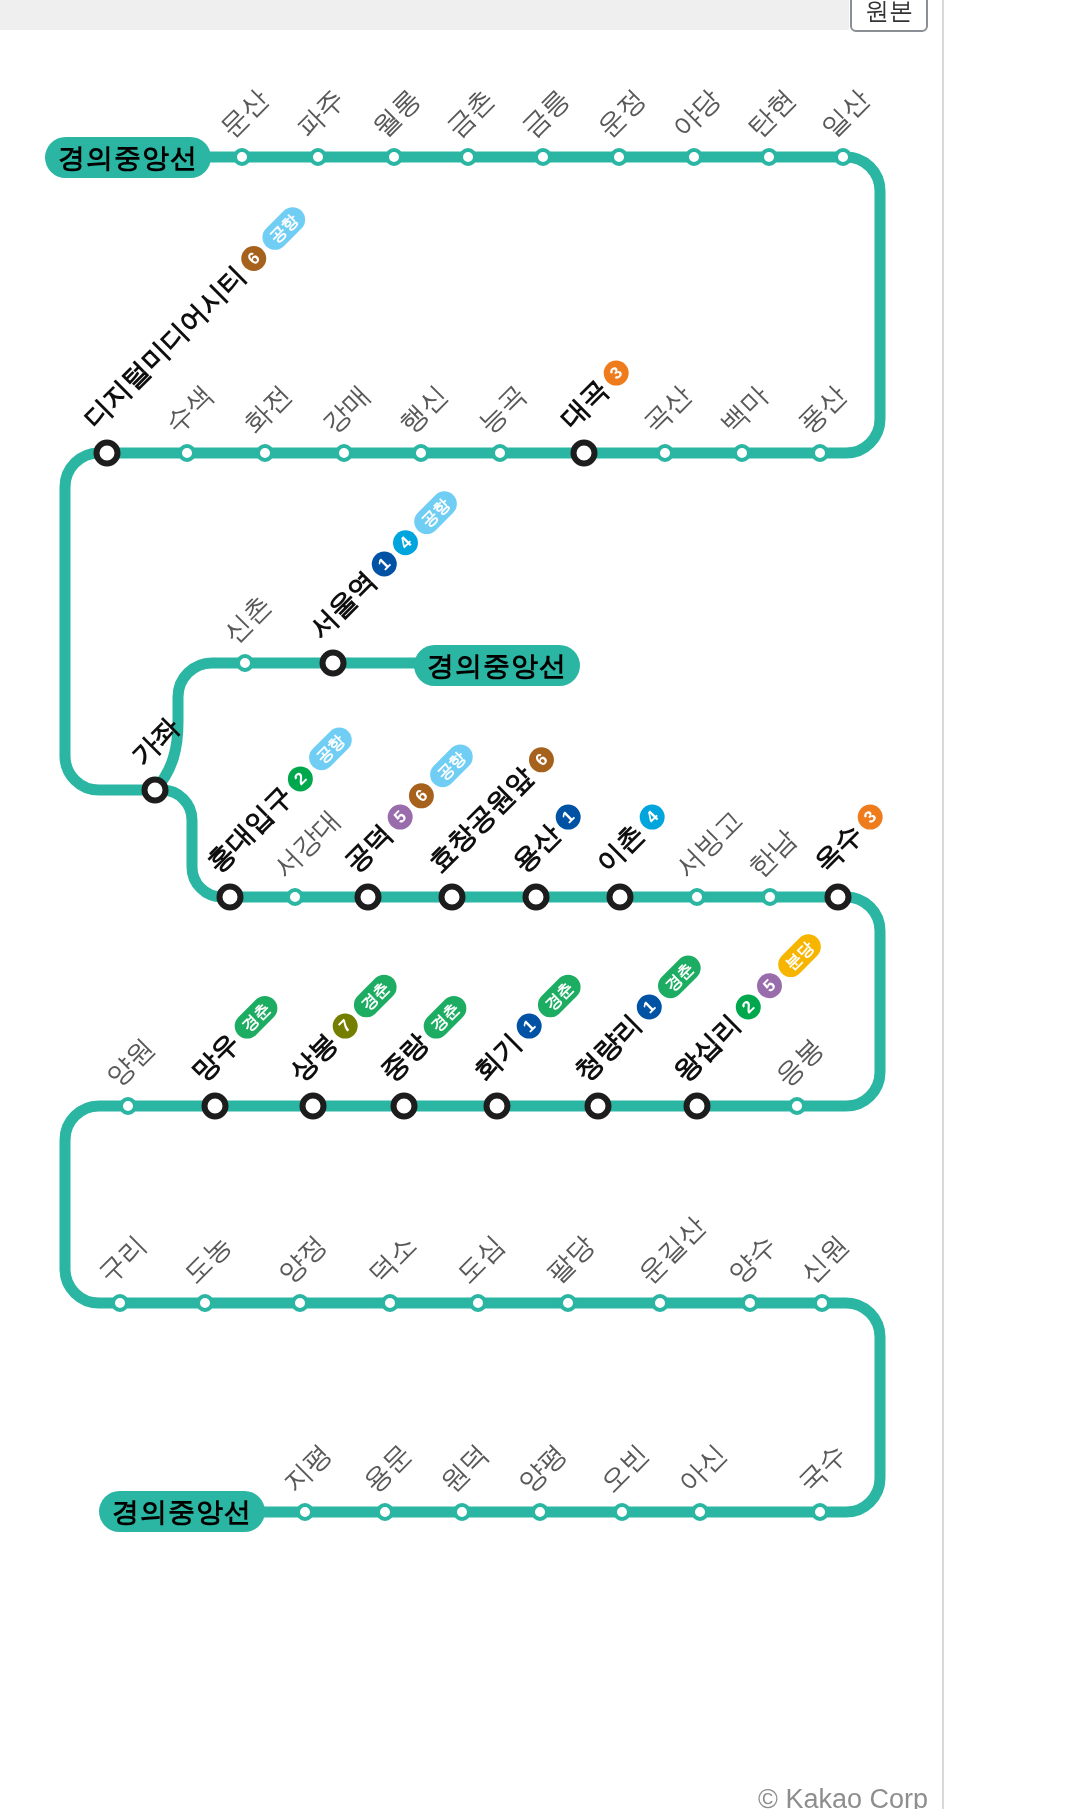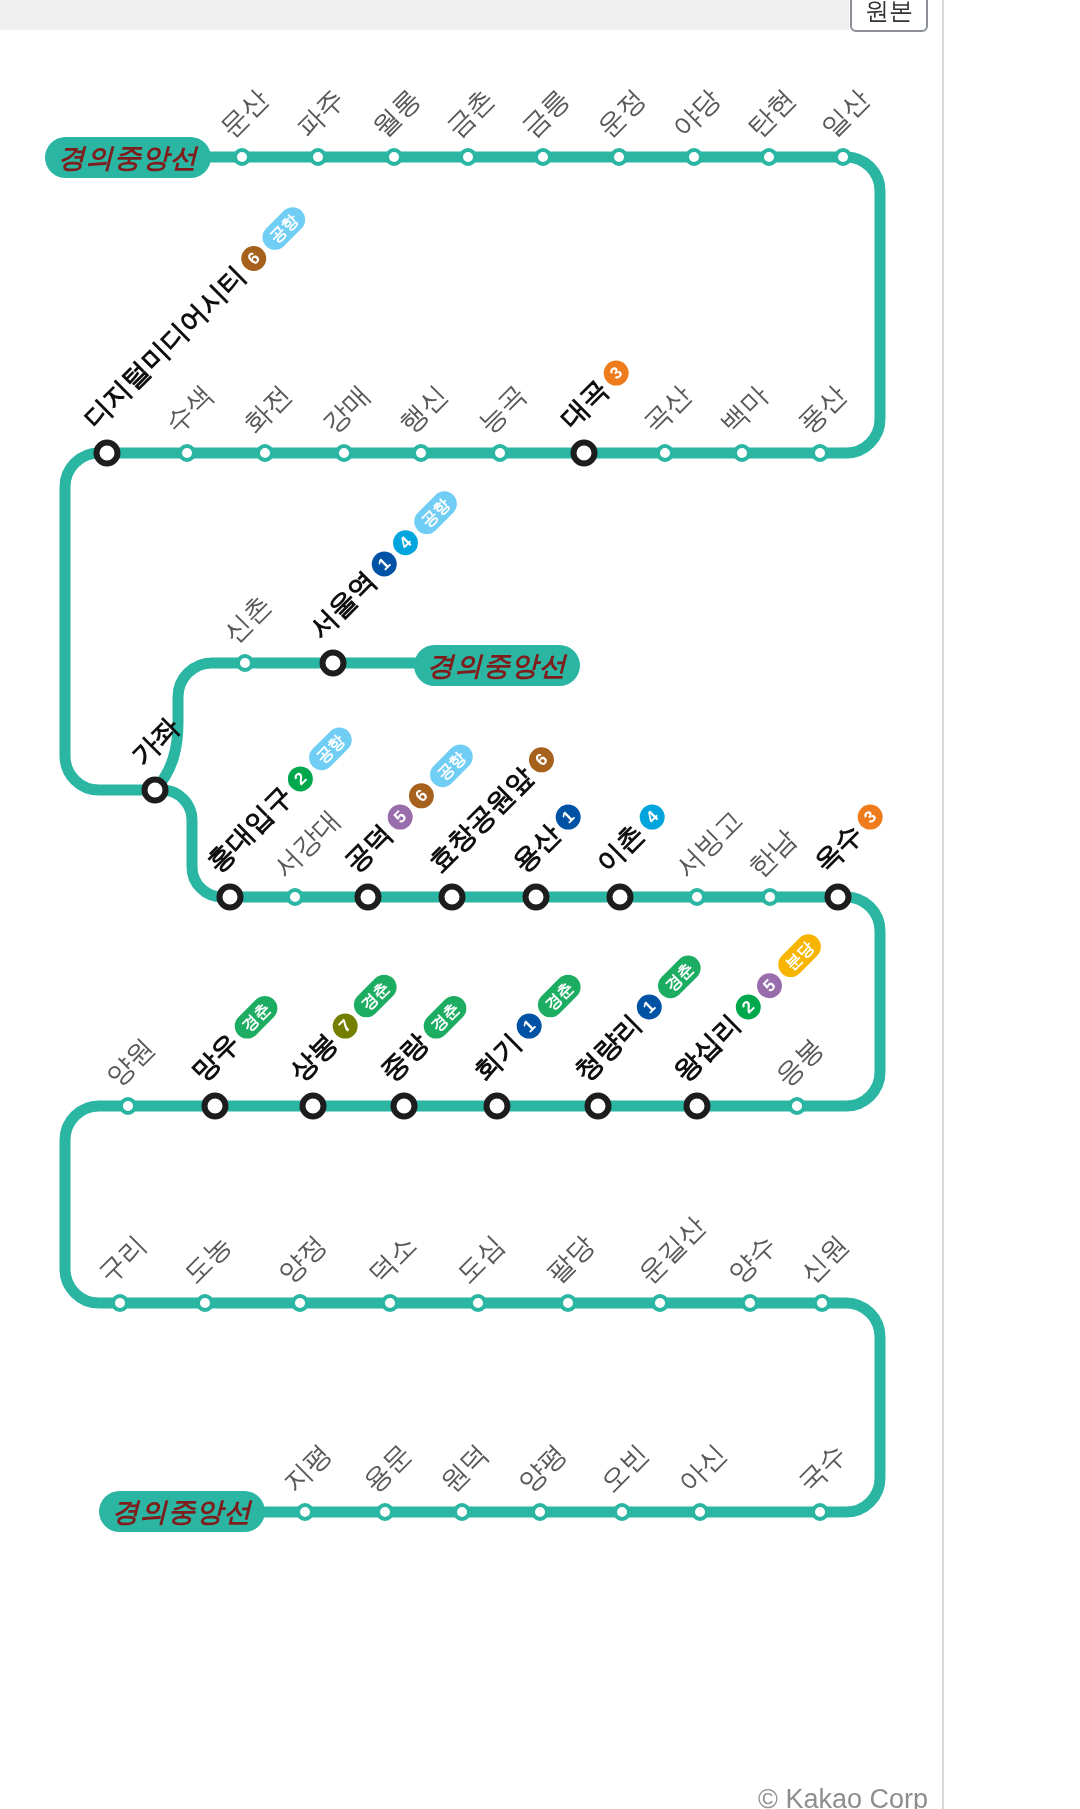--- a/index.html
+++ b/index.html
@@ -28,23 +28,22 @@
   }
   .station.transfer .label{left:-6px;bottom:17px;}
   .name{font-size:27px;color:#595959;font-weight:500;}
   .station.transfer .name{color:#0e0e0e;font-weight:800;}
   .badge{display:inline-flex;align-items:center;justify-content:center;color:#fff;font-weight:700;box-sizing:border-box;}
   .badge.circle{width:25px;height:25px;border-radius:50%;font-size:17px;line-height:25px;}
   .badge.pill{height:25px;padding:0 9px;border-radius:13px;font-size:16px;line-height:25px;}
   .line-badge{
     position:absolute;width:166px;height:41px;border-radius:21px;
     display:flex;align-items:center;justify-content:center;
-    color:#7f1d1d;font-weight:800;font-size:27px;letter-spacing:1px;z-index:4;
+    color:#000000;font-weight:800;font-size:27px;letter-spacing:1px;z-index:4;
     background:var(--line,#2AB6A2);
-    font-style:italic;
   }
   .lb1{left:45px;top:137px;}
   .lb2{left:414px;top:645px;}
   .lb3{left:99px;top:1491px;}
   .copyright{position:absolute;left:758px;top:1784px;font-size:27px;color:#8e8e8e;z-index:5;}
 </style>
 </head>
 <body>
 
 <div class="screen">

